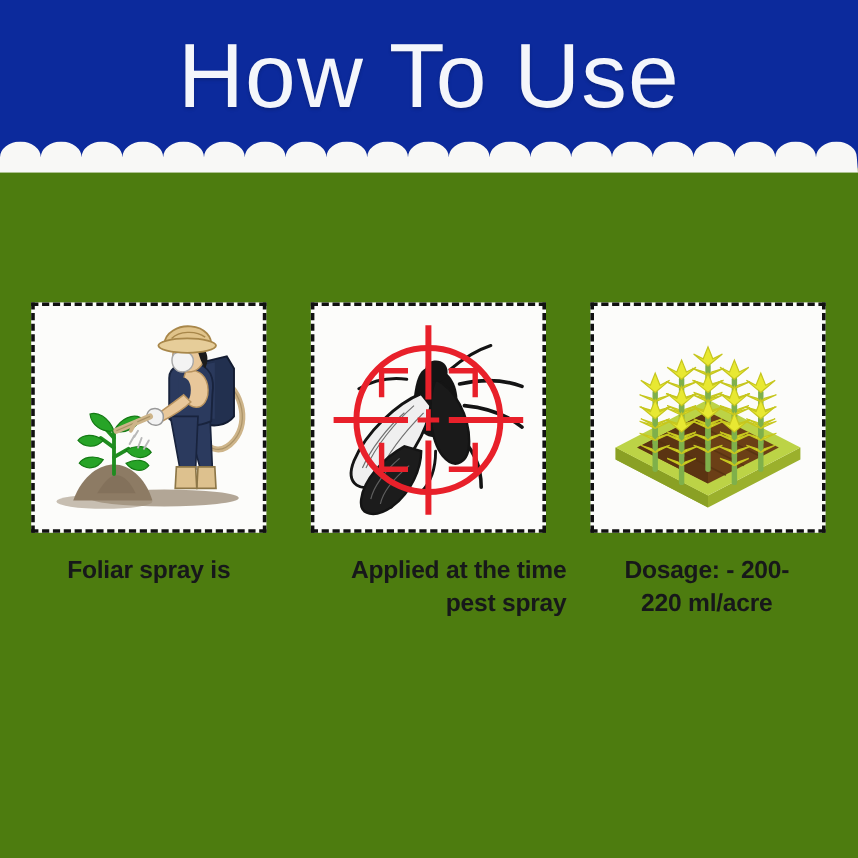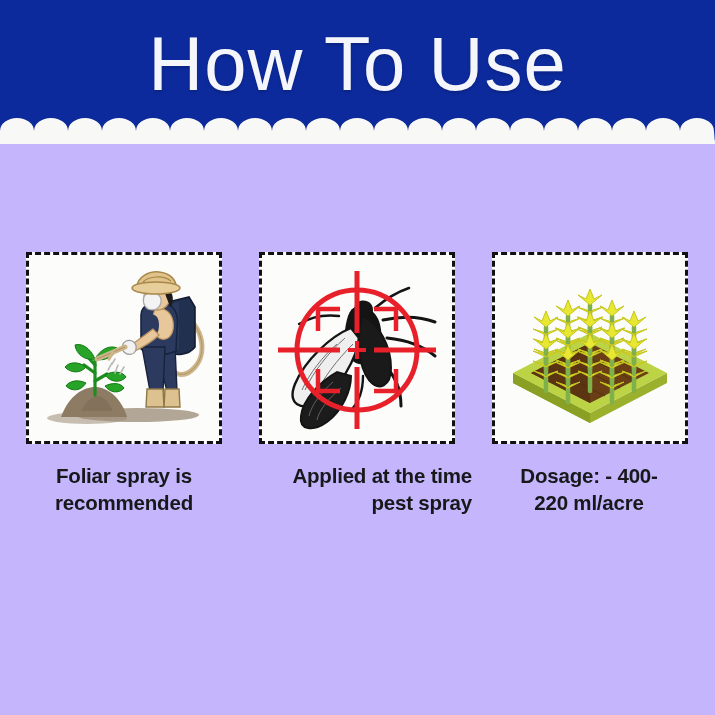--- a/index.html
+++ b/index.html
@@ -2,21 +2,21 @@
 <html><head>
 <meta charset="utf-8">
 <style>
   html,body{margin:0;padding:0;}
   body{
     width:715px;height:715px;overflow:hidden;
     background:#f7f7f5;
     font-family:"Liberation Sans", sans-serif;
     position:relative;
   }
-  #page{position:absolute;inset:0;width:715px;height:715px;background:#c4b5fd;}
+  #page{position:absolute;inset:0;width:715px;height:715px;background:#4d7c0f;}
 
   
   .header{
     position:absolute;left:0;top:0;width:715px;height:140px;
     background:#0c2a9c;
     overflow:visible;
   }
   .header-title{
     position:absolute;left:0;top:0;width:715px;height:128px;
     display:flex;align-items:center;justify-content:center;
@@ -259,25 +259,24 @@
           <use href="#cropplant" x="73" y="147"></use>
           <use href="#cropplant" x="117" y="147"></use>
         </g>
       </svg>
     </div>
   </div>
 
   <div class="captions">
     <div class="caption p1">
       <span class="ln">Foliar spray is</span>
-      <span class="ln">recommended</span>
     </div>
     <div class="caption p2">
       <span class="ln">Applied at the time</span>
       <span class="ln">pest spray</span>
     </div>
     <div class="caption p3">
-      <span class="ln">Dosage: - 400-</span>
+      <span class="ln">Dosage: - 200-</span>
       <span class="ln">220 ml/acre</span>
     </div>
   </div>
 
 </div>
 
 </body></html>

